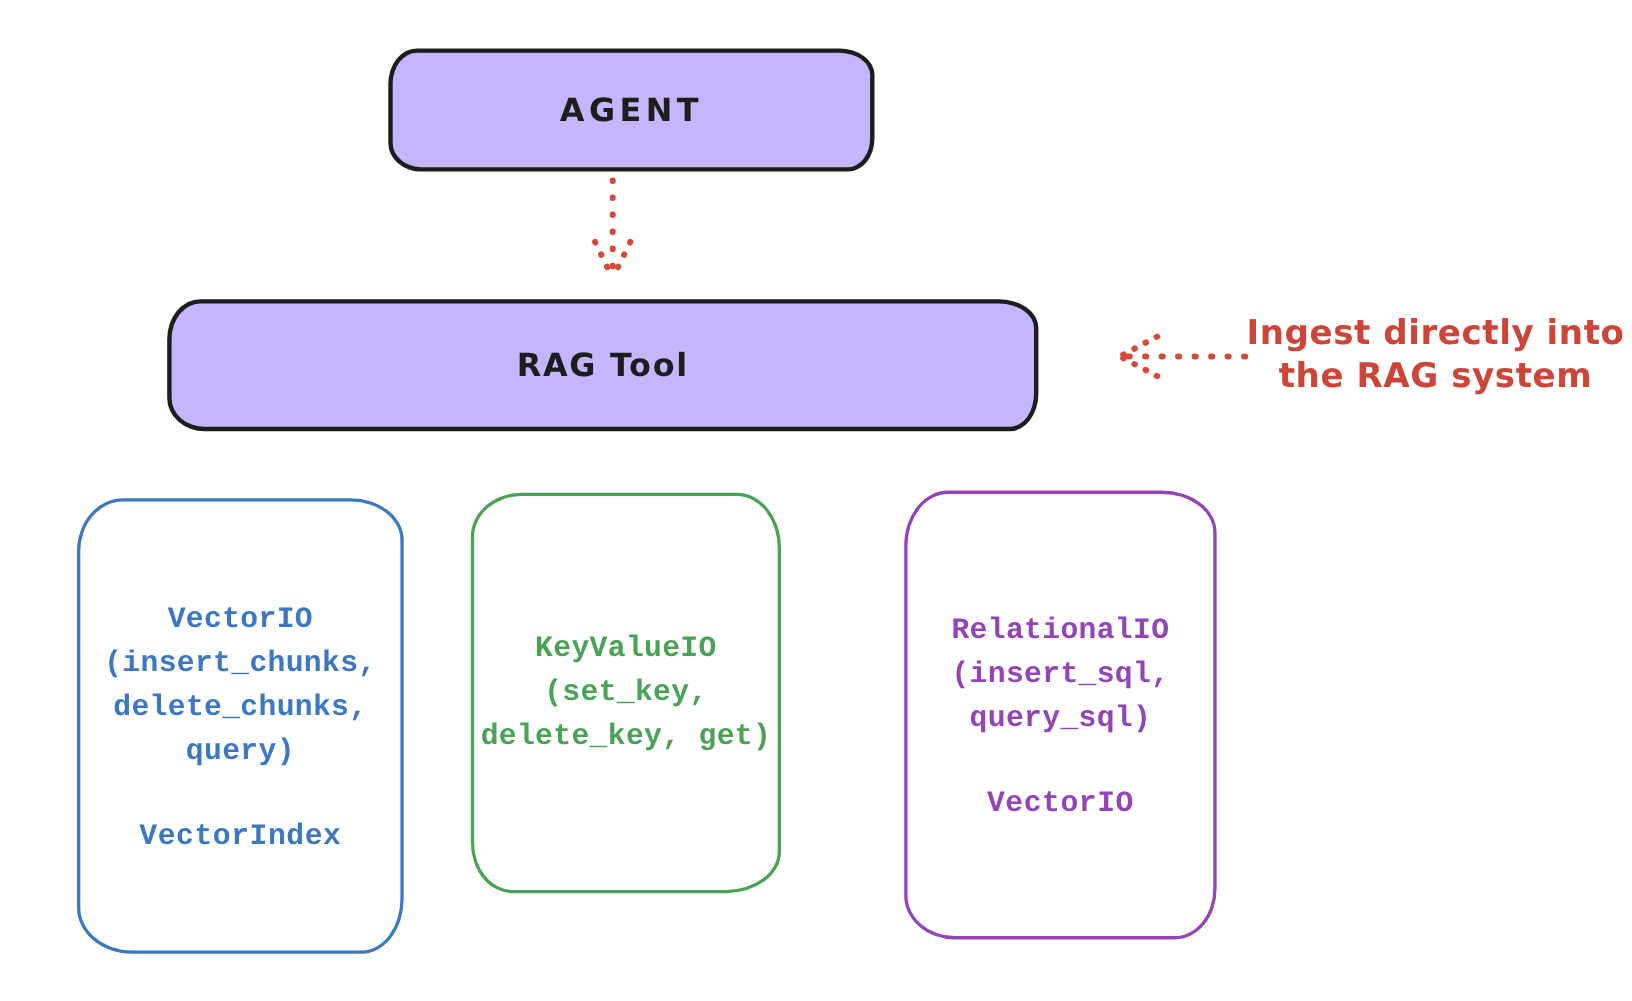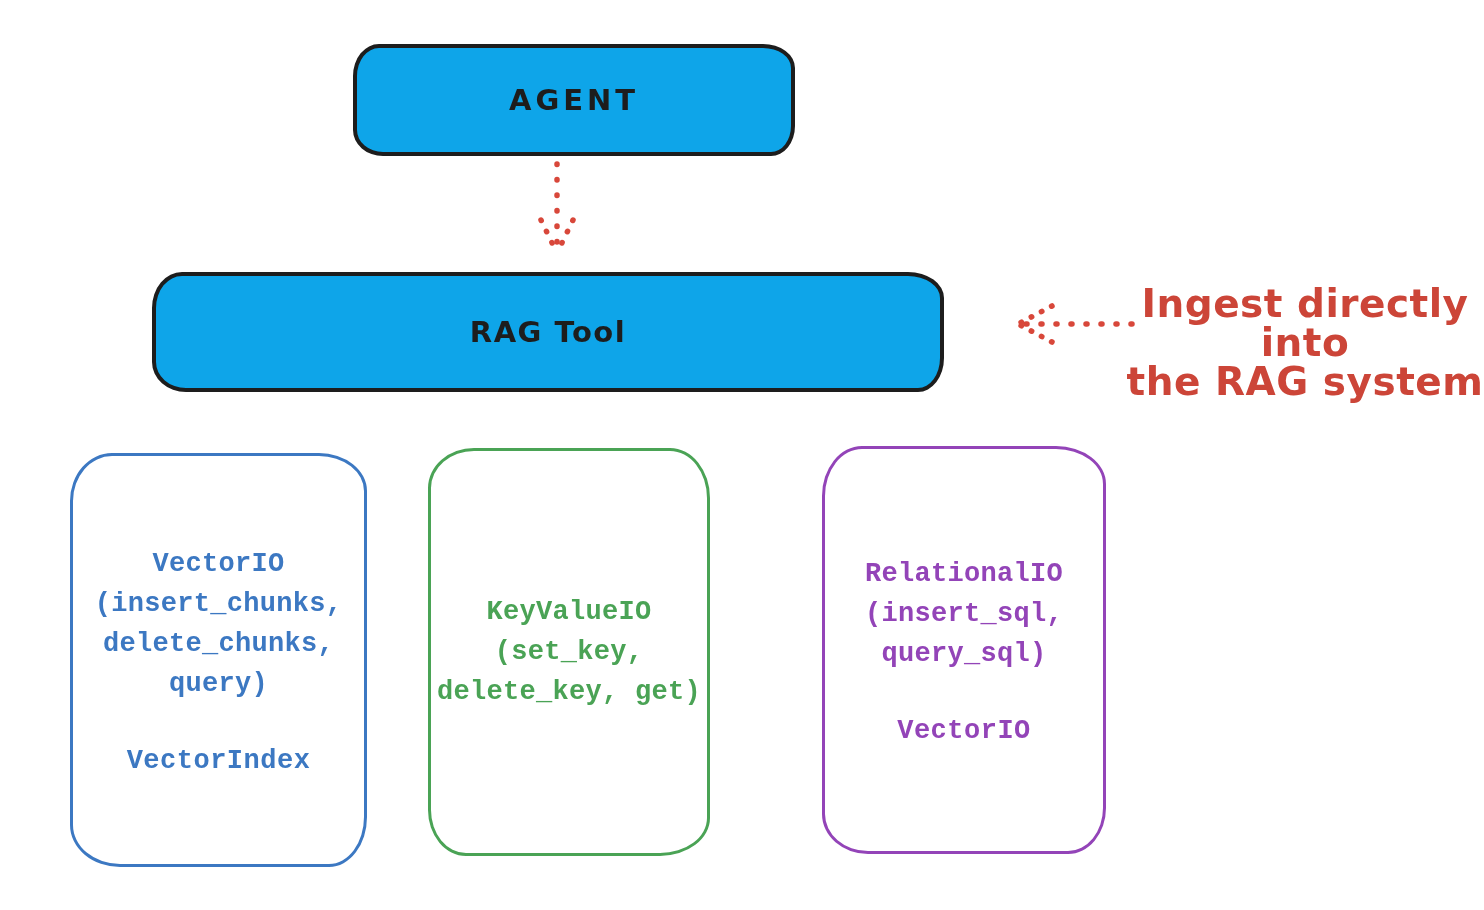--- a/index.html
+++ b/index.html
@@ -7,21 +7,21 @@
     position: relative;
     width: 1484px;
     height: 910px;
     background: #ffffff;
     font-family: "DejaVu Sans", sans-serif;
     overflow: hidden;
   }
   
   .node {
     position: absolute;
-    background: #0ea5e9;
+    background: #c4b5fd;
     border: 4px solid #1d1d1d;
     display: flex;
     align-items: center;
     justify-content: center;
     box-sizing: border-box;
   }
   .node-agent {
     left: 353px; top: 44px; width: 442px; height: 112px;
     border-radius: 26px 32px 24px 30px / 32px 24px 30px 26px;
   }
@@ -40,21 +40,21 @@
   
   .arrow { position: absolute; }
   .arrow-down { left: 534px; top: 160px; }
   .arrow-left { left: 1008px; top: 298px; }
 
   
   .annotation {
     position: absolute;
     left: 1126px; top: 284px; width: 358px;
     text-align: center;
-    font-size: 39px;
+    font-size: 31px;
     line-height: 39px;
     font-weight: 700;
     color: #cc4538;
     white-space: pre-line;
     letter-spacing: 0.5px;
   }
 
   
   .iobox {
     position: absolute;
@@ -80,21 +80,21 @@
     font-size: 27px;
     font-weight: 600;
     letter-spacing: 0.5px;
   }
   .iobox-vector {
     left: 70px; top: 453px; width: 297px; height: 414px;
     border-color: #3c78c2; color: #3c78c2;
     border-radius: 42px 48px 38px 50px / 48px 38px 50px 42px;
   }
   .iobox-keyvalue {
-    left: 428px; top: 448px; width: 282px; height: 408px;
+    left: 428px; top: 448px; width: 282px; height: 364px;
     border-color: #4aa355; color: #4aa355;
     border-radius: 46px 40px 50px 38px / 40px 50px 38px 46px;
   }
   .iobox-relational {
     left: 783px; top: 446px; width: 284px; height: 408px;
     border-color: #9344b8; color: #9344b8;
     border-radius: 40px 50px 38px 46px / 50px 38px 46px 40px;
     margin-left: 39px;
   }
 </style>

